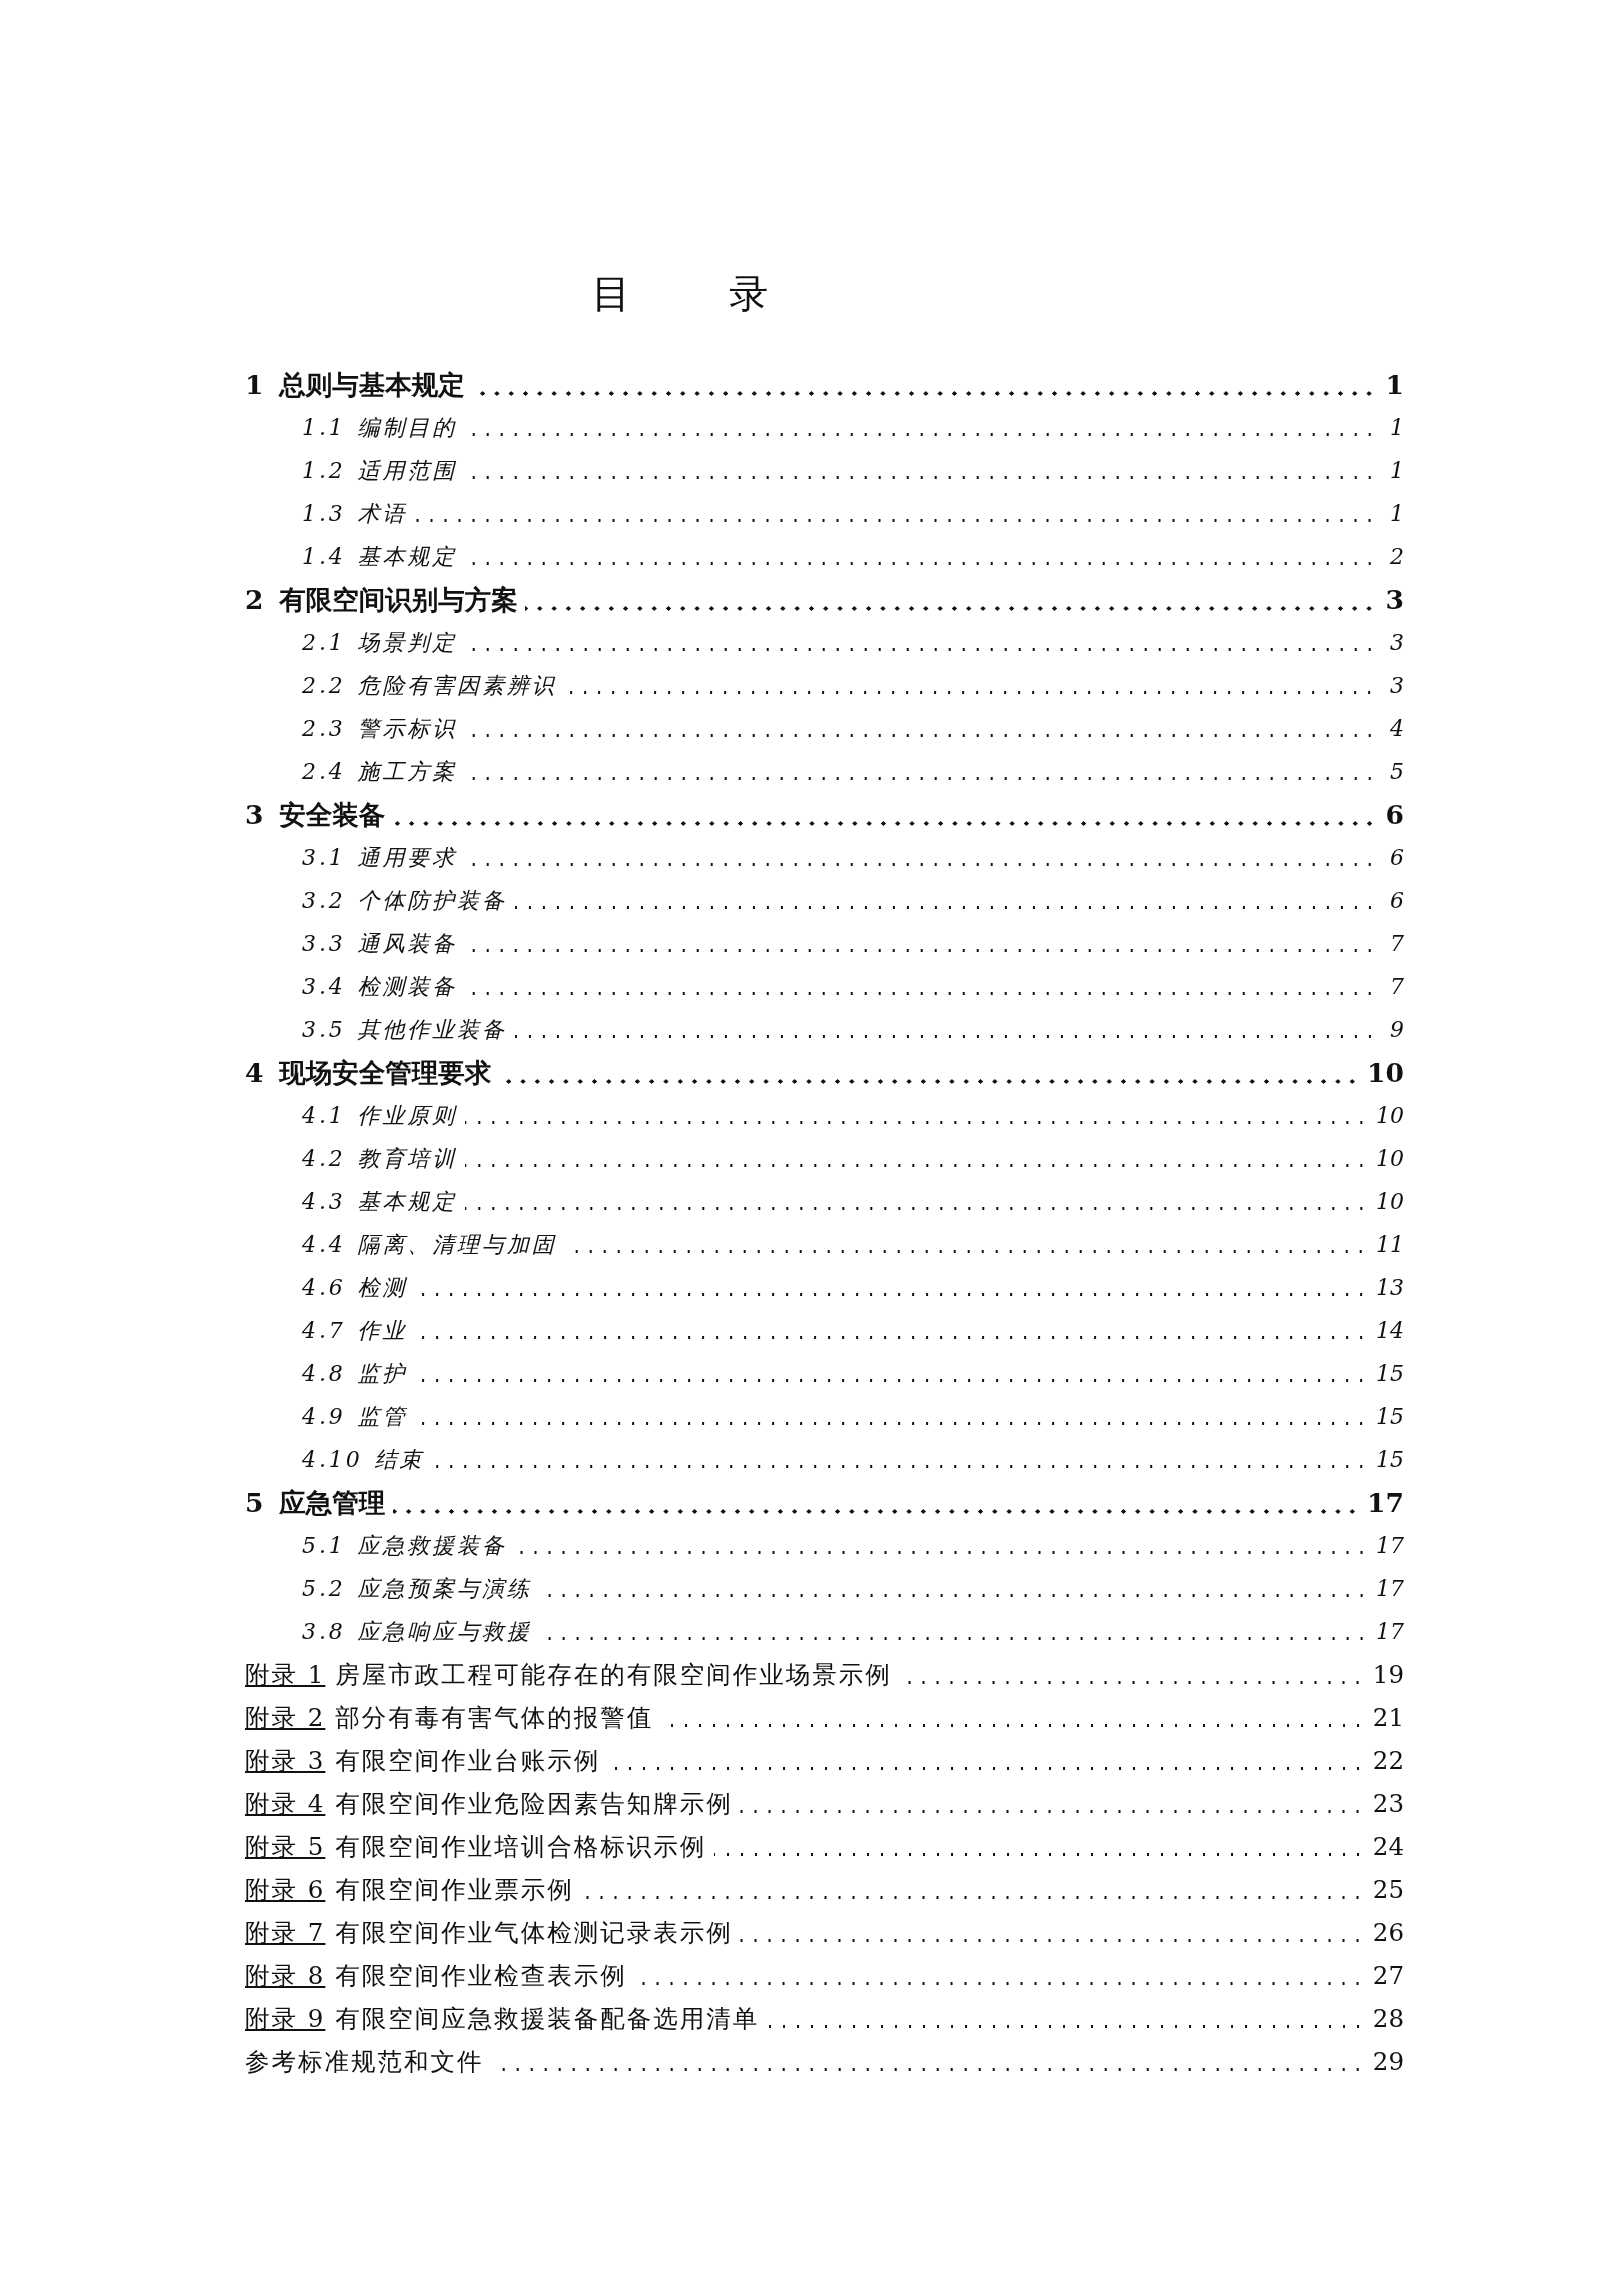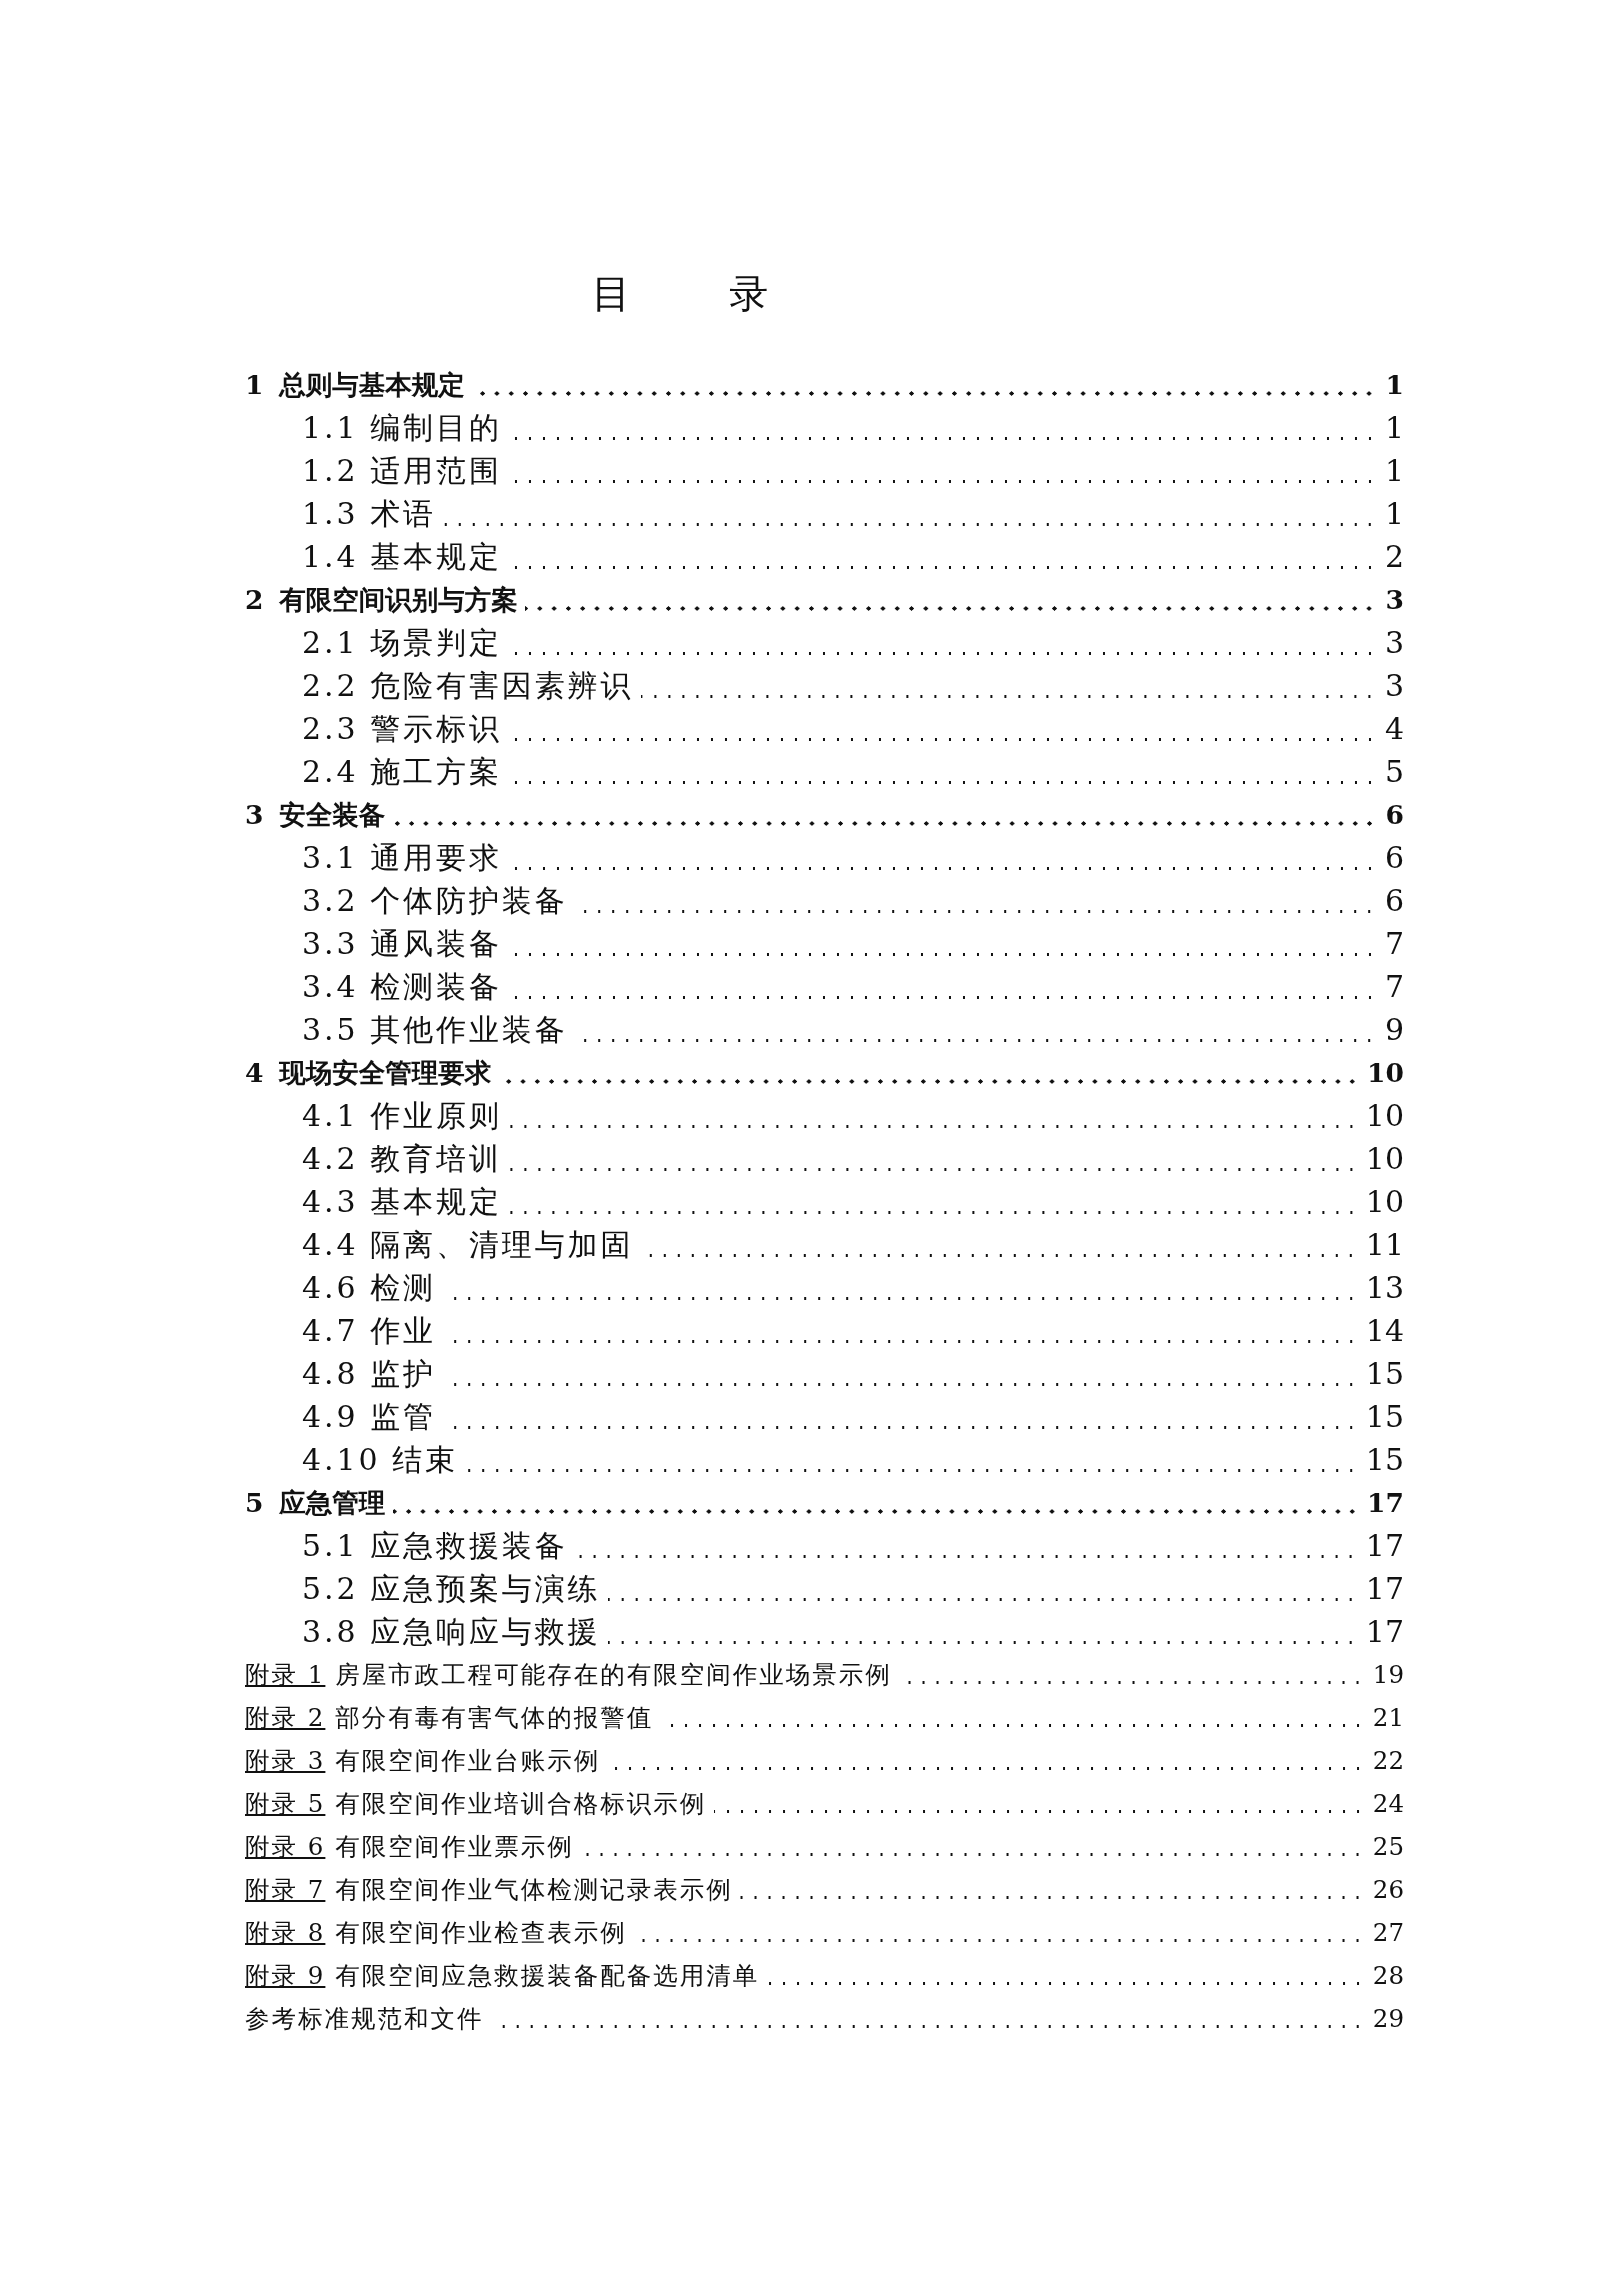--- a/index.html
+++ b/index.html
@@ -4,21 +4,21 @@
 <style>
   html, body { margin: 0; padding: 0; background: #ffffff; }
   body { width: 1621px; height: 2293px; position: relative; overflow: hidden;
          font-family: "DejaVu Serif", "Liberation Serif", serif; color: #111; }
   .page-title { position: absolute; top: 241px; left: 0; width: 1360px; text-align: center;
                 font-size: 39px; letter-spacing: 43px; text-indent: 43px; font-weight: normal; }
   .toc { position: absolute; top: 363px; left: 245px; width: 1159px; }
   .toc-row { display: flex; align-items: baseline; height: 43px; line-height: 43px; white-space: nowrap; }
   .toc-row.level-1 { font-weight: bold; font-size: 26.5px; }
   .toc-row.level-1 .num { margin-right: 15.7px; }
-  .toc-row.level-2 { padding-left: 57px; font-size: 30px; letter-spacing: 2.9px; }
+  .toc-row.level-2 { padding-left: 57px; font-size: 22px; letter-spacing: 2.9px; font-style: italic; }
   .toc-row.level-2 .num { margin-right: 11.8px; }
   .toc-row.appendix { font-size: 24.5px; letter-spacing: 2px; }
   .toc-row.appendix .num { margin-right: 9.8px; text-decoration: underline; }
   .leader { flex: 1; overflow: hidden; margin: 0 7.8px; position: relative; height: 1em; align-self: center; }
   .leader::before { content: ""; position: absolute; left: 0; right: 0; bottom: 2.9px; height: 2.9px;
                     background-image: radial-gradient(circle, #111 1.2px, transparent 1.5px);
                     background-size: 14px 2.9px; background-repeat: repeat-x; background-position: right bottom; }
   .level-1 .leader::before { background-image: radial-gradient(circle, #111 1.9px, transparent 2.2px);
                              height: 4.9px; background-size: 14.3px 4.9px; bottom: 2px; }
   .page { min-width: 19.6px; text-align: right; letter-spacing: 0; }
@@ -222,20 +222,26 @@
       <span class="leader"></span>
       <span class="page">21</span>
     </div>
     <div class="toc-row appendix">
       <span class="num">附录 3</span>
       <span class="label">有限空间作业台账示例</span>
       <span class="leader"></span>
       <span class="page">22</span>
     </div>
     <div class="toc-row appendix">
+      <span class="num">附录 4</span>
+      <span class="label">有限空间作业危险因素告知牌示例</span>
+      <span class="leader"></span>
+      <span class="page">23</span>
+    </div>
+    <div class="toc-row appendix">
       <span class="num">附录 5</span>
       <span class="label">有限空间作业培训合格标识示例</span>
       <span class="leader"></span>
       <span class="page">24</span>
     </div>
     <div class="toc-row appendix">
       <span class="num">附录 6</span>
       <span class="label">有限空间作业票示例</span>
       <span class="leader"></span>
       <span class="page">25</span>

